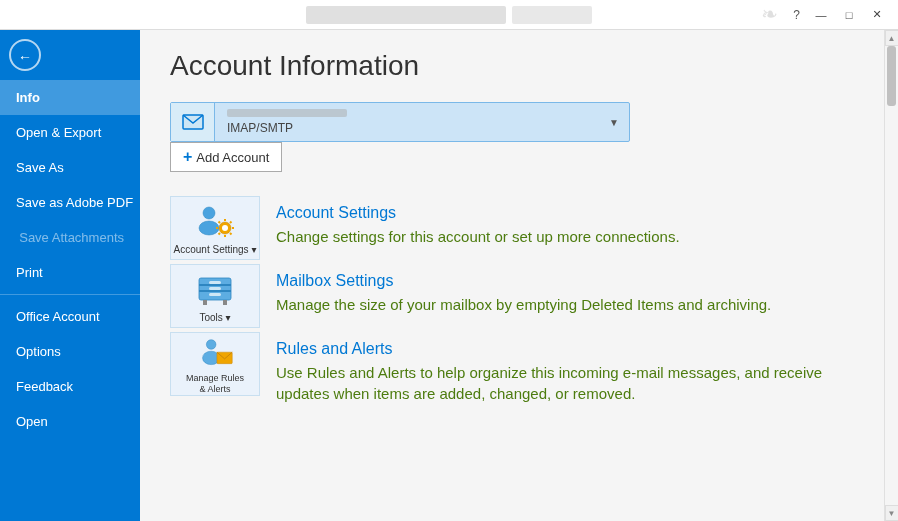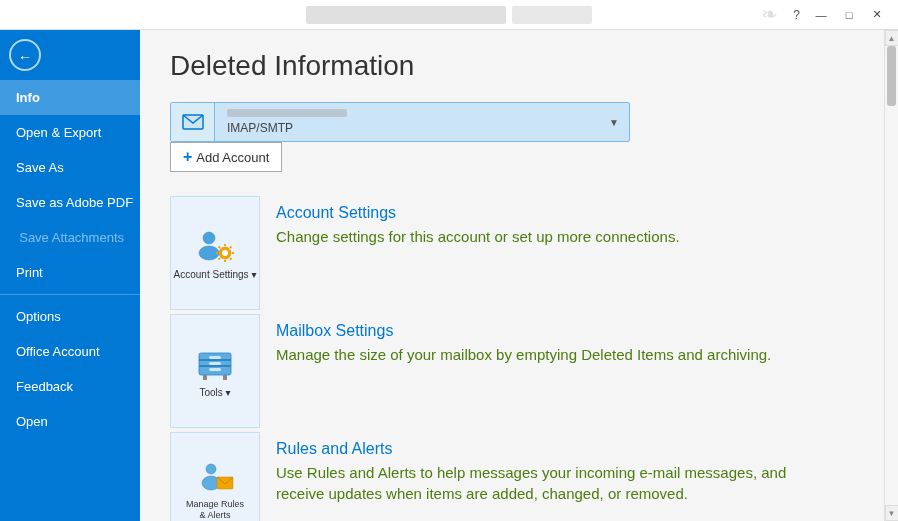--- a/index.html
+++ b/index.html
@@ -212,21 +212,21 @@
     .action-card {
       display: flex;
       align-items: flex-start;
       gap: 0;
       margin-bottom: 4px;
       padding: 0;
       cursor: pointer;
     }
     .card-icon-box {
       width: 90px;
-      height: 114px;
+      height: 64px;
       background: #eaf2fb;
       border: 1px solid #c8dff0;
       display: flex;
       flex-direction: column;
       align-items: center;
       justify-content: center;
       gap: 4px;
       flex-shrink: 0;
       font-size: 11px;
       color: #333;
@@ -311,31 +311,31 @@
       </div>
     </div>
     <div class="sidebar-nav">
       <div class="sidebar-item active">Info</div>
       <div class="sidebar-item">Open &amp; Export</div>
       <div class="sidebar-item">Save As</div>
       <div class="sidebar-item">Save as Adobe PDF</div>
       <div class="sidebar-item disabled">Save Attachments</div>
       <div class="sidebar-item">Print</div>
       <div class="sidebar-divider"></div>
+      <div class="sidebar-item">Office Account</div>
       <div class="sidebar-item">Options</div>
-      <div class="sidebar-item">Office Account</div>
       <div class="sidebar-item">Feedback</div>
       <div class="sidebar-item">Open</div>
     </div>
   </div>
 
   <div class="main-content">
     <div class="main-inner">
 
-      <div class="page-title">Deleted Information</div>
+      <div class="page-title">Account Information</div>
 
       <div class="account-dropdown">
         <div class="account-icon-box">
 
           <svg class="account-icon-svg" viewBox="0 0 24 24" fill="none" stroke="#0078d4" stroke-width="1.5">
             <rect x="2" y="5" width="20" height="14" rx="1" fill="#cde6f5" stroke="#0078d4"></rect>
             <polyline points="2,5 12,13 22,5" stroke="#0078d4" stroke-width="1.5" fill="none"></polyline>
           </svg>
         </div>
         <div class="account-label">
@@ -407,21 +407,21 @@
             <circle cx="18" cy="12" r="5" fill="#5dade2" stroke="#2e86c1" stroke-width="0.5"></circle>
             <ellipse cx="18" cy="26" rx="9" ry="7" fill="#5dade2" stroke="#2e86c1" stroke-width="0.5"></ellipse>
 
             <rect x="24" y="20" width="16" height="12" rx="1" fill="#f0a500" stroke="#c8850a" stroke-width="0.5"></rect>
             <polyline points="24,20 32,27 40,20" stroke="#c8850a" stroke-width="1" fill="none"></polyline>
           </svg>
           <span style="font-size:9px; color:#333; text-align:center; line-height:1.2;">Manage Rules<br>&amp; Alerts</span>
         </div>
         <div class="card-text">
           <div class="card-title">Rules and Alerts</div>
-          <div class="card-desc">Use Rules and Alerts to help messages your incoming e-mail messages, and receive updates when items are added, changed, or removed.</div>
+          <div class="card-desc">Use Rules and Alerts to help organize this incoming e-mail messages, and receive updates when items are added, changed, or removed.</div>
         </div>
       </div>
 
     </div>
   </div>
 
   <div class="scrollbar-right">
     <div class="scrollbar-arrow">▲</div>
     <div class="scrollbar-track">
       <div class="scrollbar-thumb"></div>

